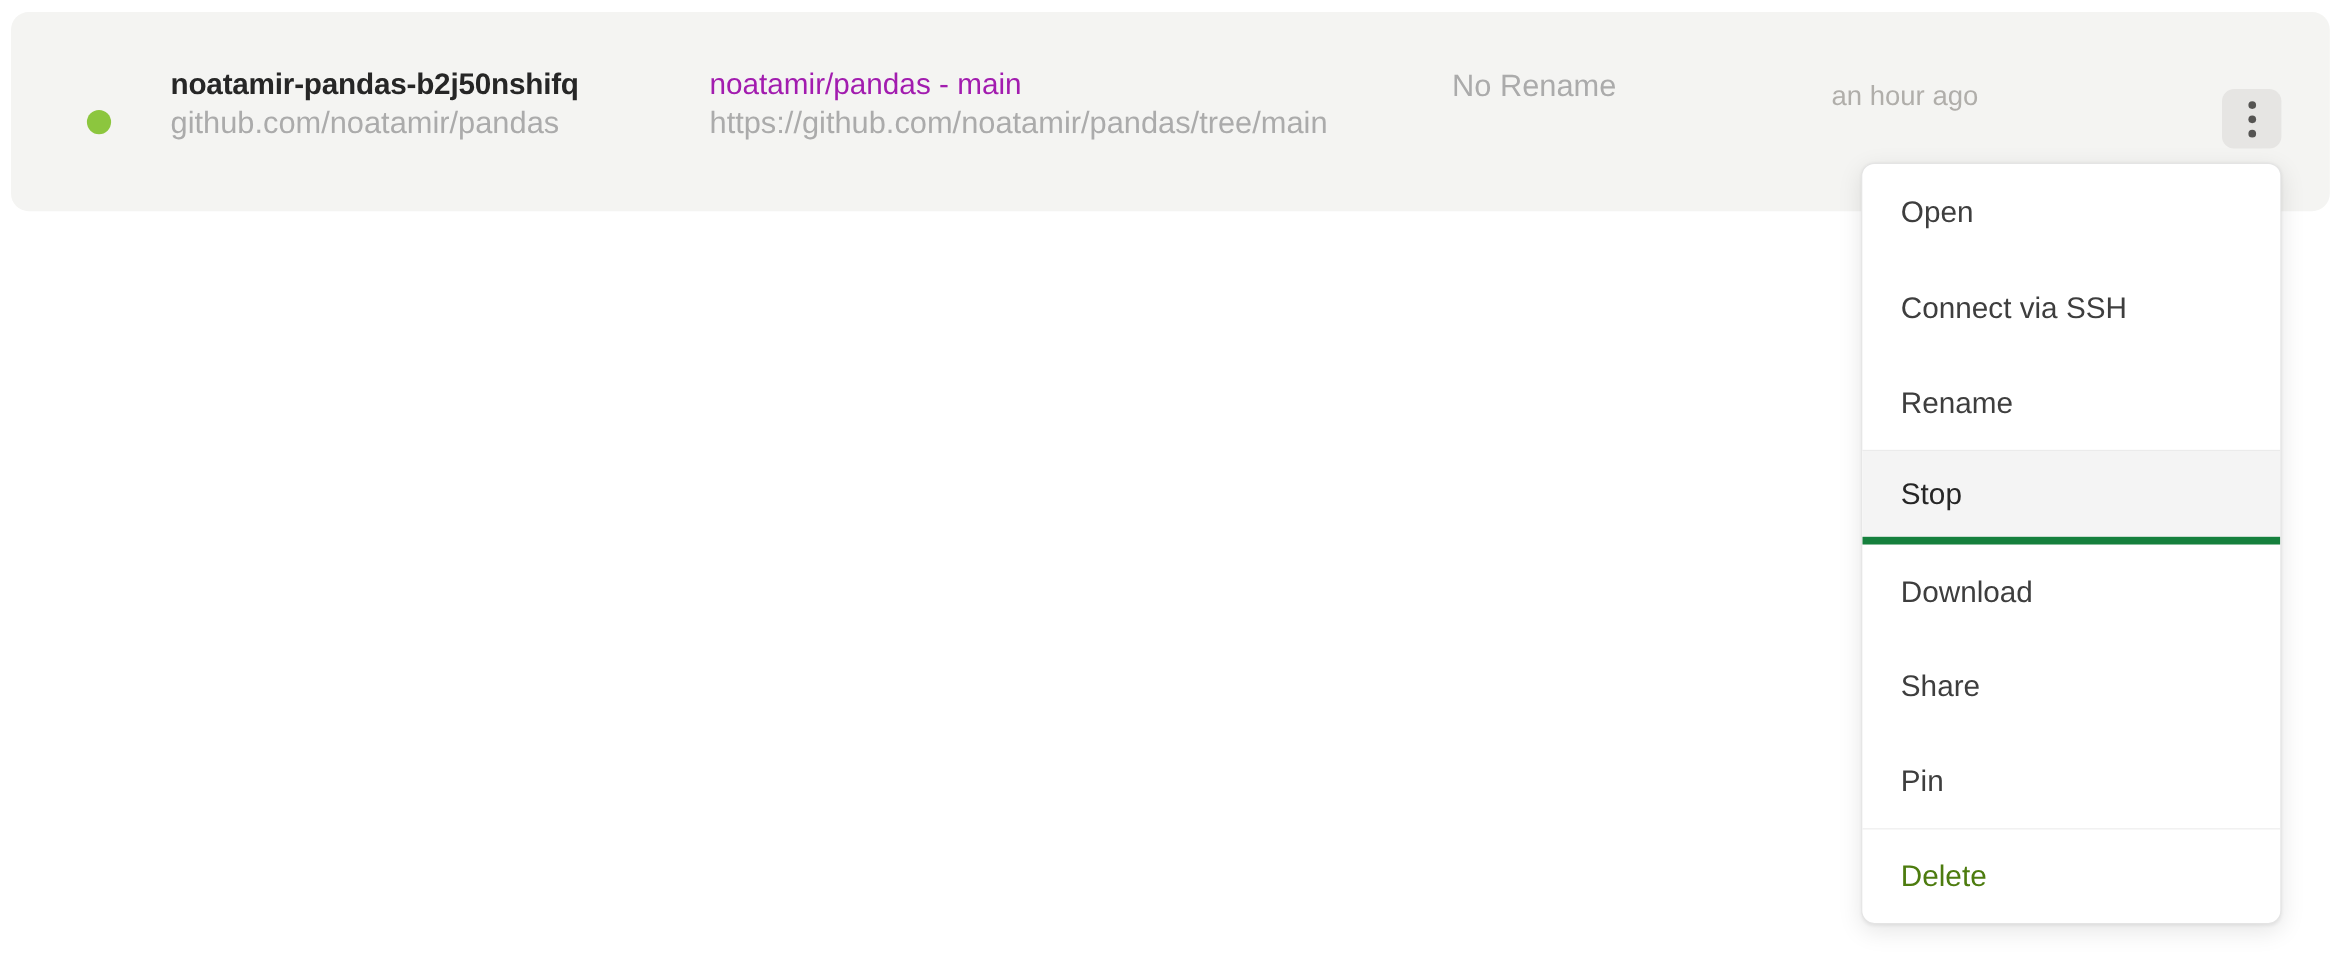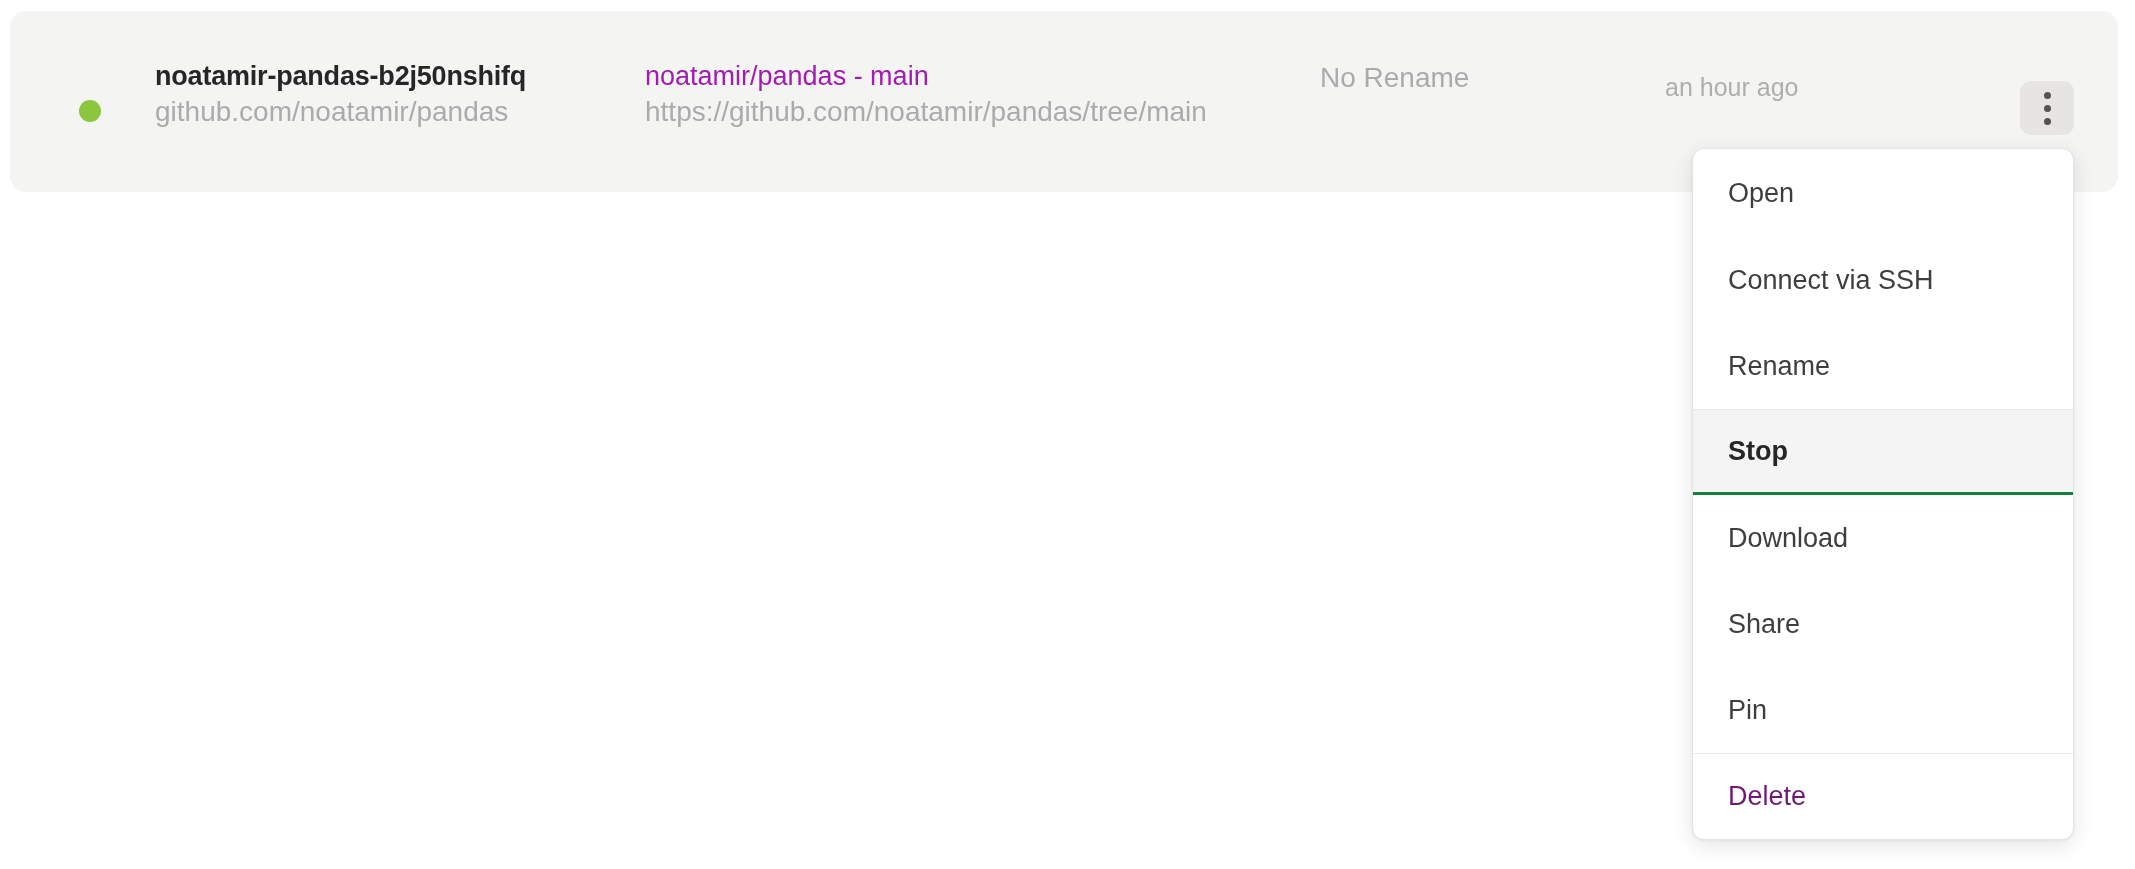--- a/index.html
+++ b/index.html
@@ -142,25 +142,24 @@
   }
   .menu-item.first { height: 88px; }
   .menu-item.highlighted {
     background: #f4f4f4;
     color: #262626;
   }
   .menu-item.separator-top {
     border-top: 1px solid #ebebeb;
   }
   .menu-item.separator-bottom {
-    border-bottom: 3px solid #15803d;
-    font-weight: bold;
+    border-bottom: 7px solid #15803d;
   }
   .menu-item.danger {
-    color: #701a75;
+    color: #4d7c0f;
   }
 </style>
 </head>
 <body>
 
 <div id="workspace-list">
 
   <div class="workspace-row">
 
     <span class="status-dot"></span>

